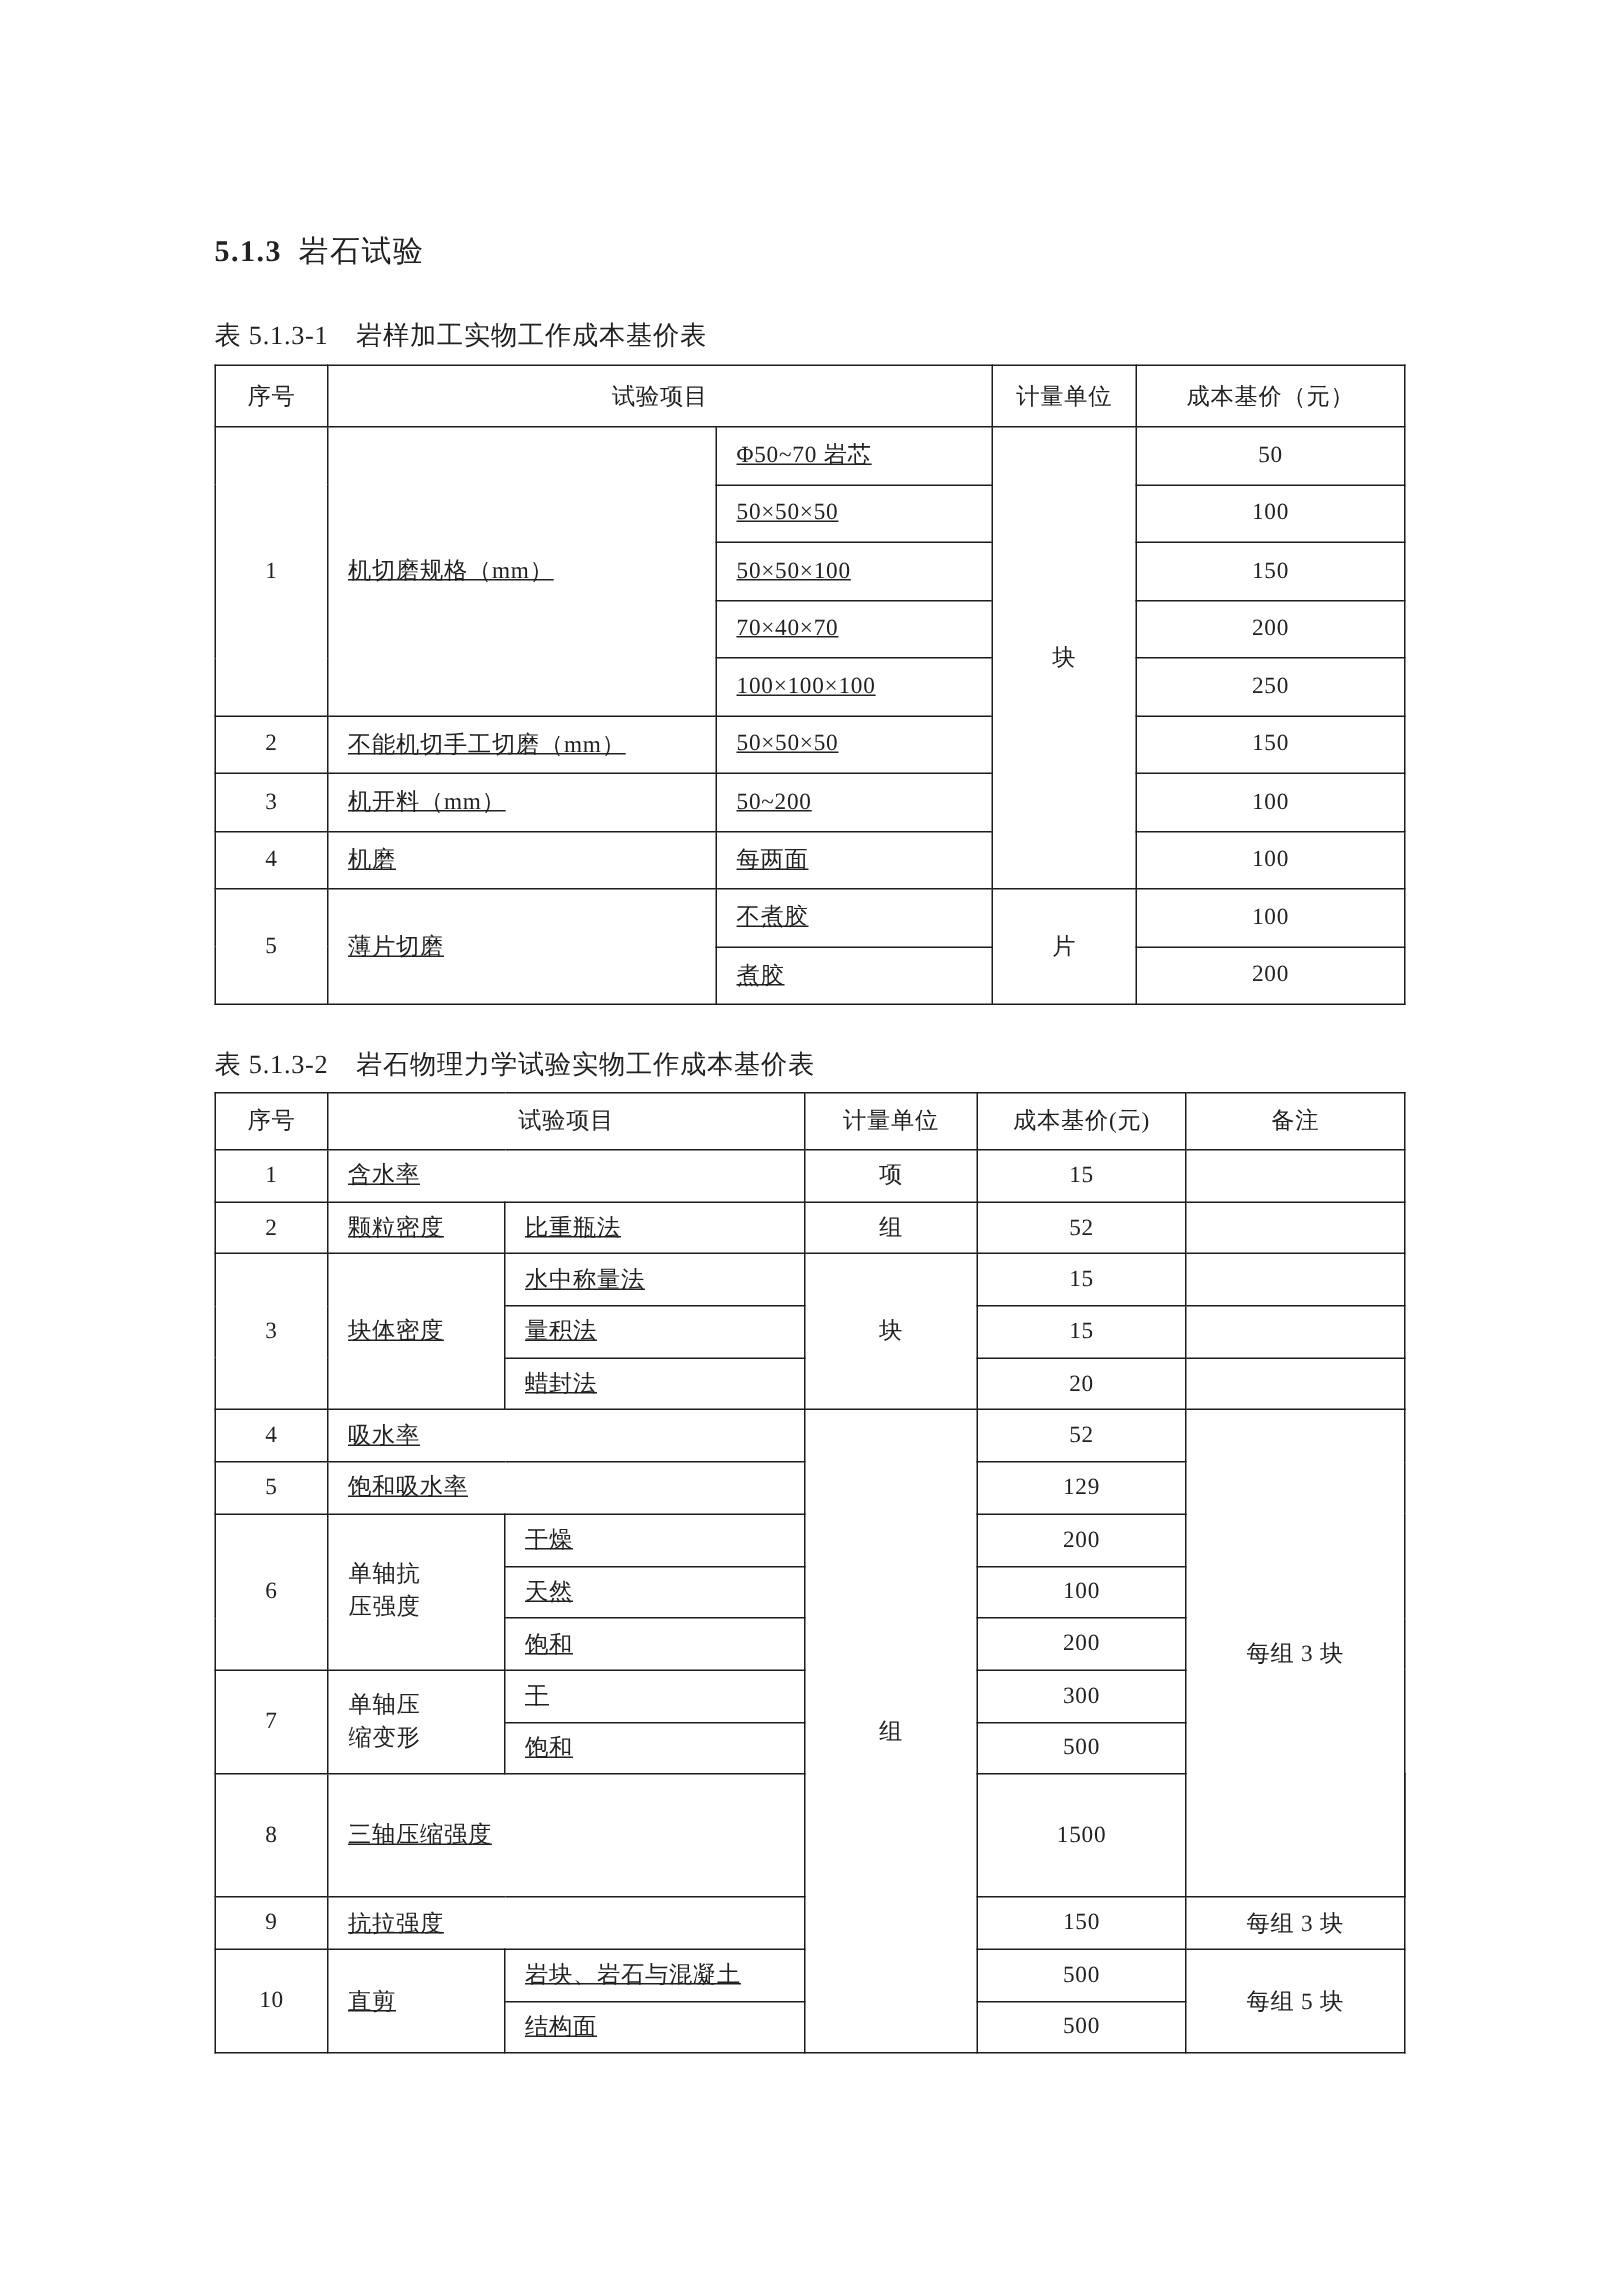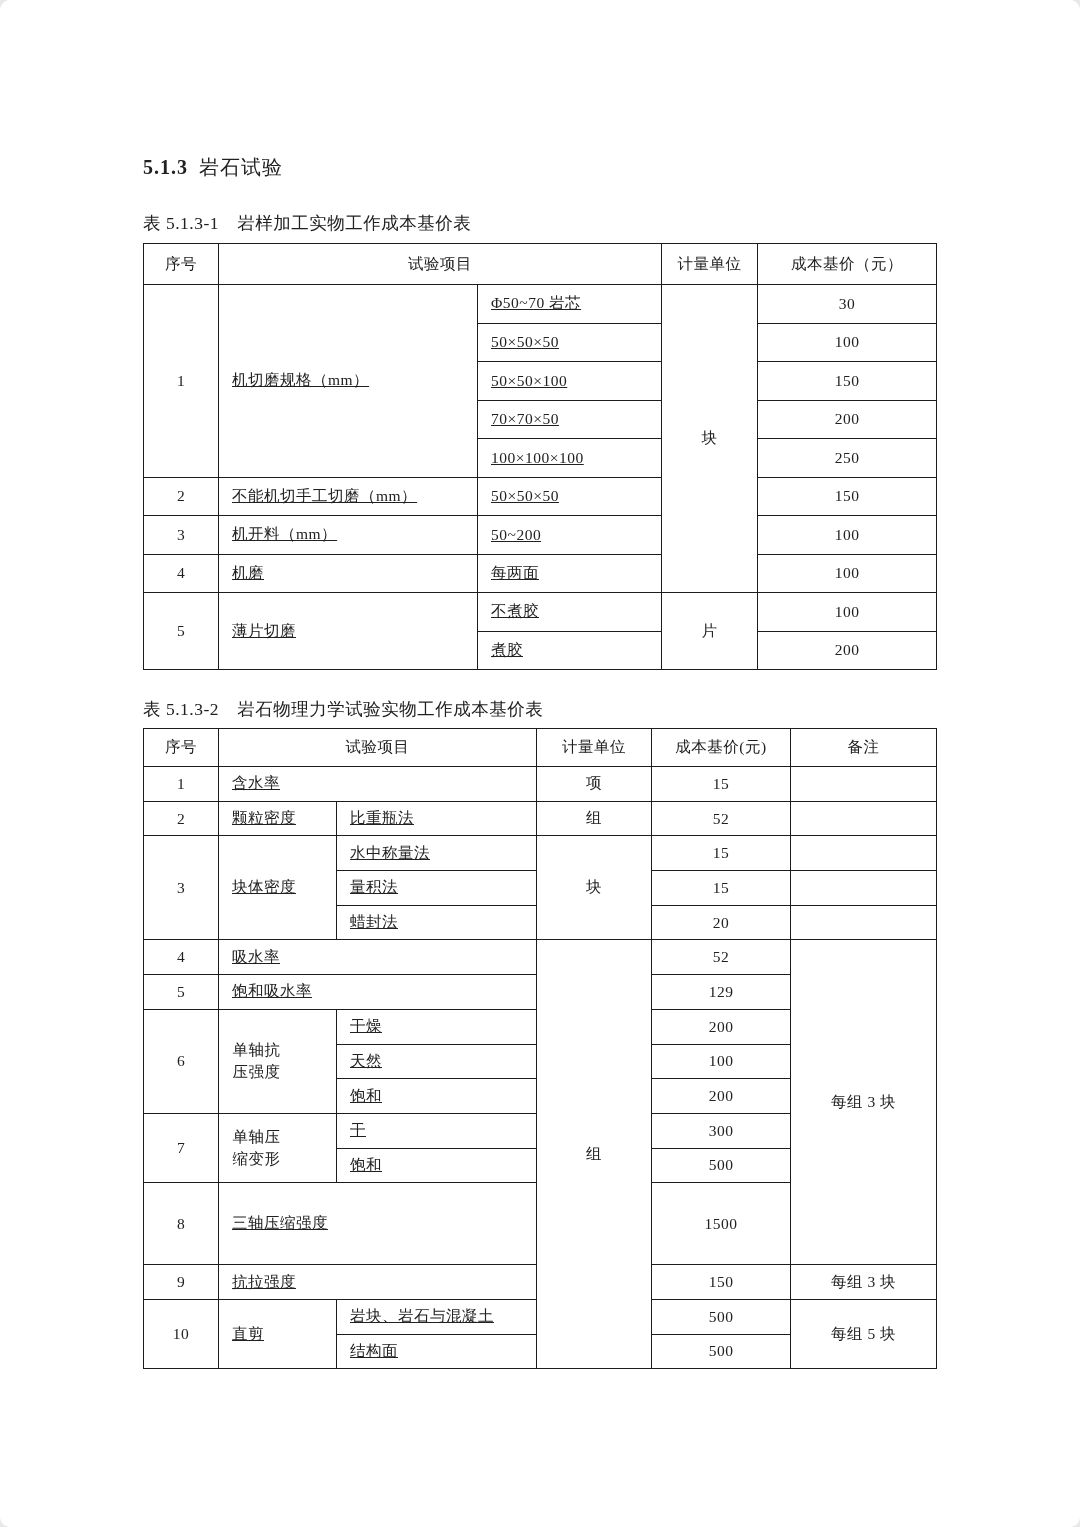--- a/index.html
+++ b/index.html
@@ -4,21 +4,20 @@
 <style>
   html,body{margin:0;padding:0;background:#e8e8e8;}
   .page{
     position:relative;
     width:1080px;height:1527px;
     background:#ffffff;
     font-family:"Liberation Serif","DejaVu Serif",serif;
     color:#212121;
     margin:0 auto;
     overflow:hidden;
-    border-radius:10px;
   }
   .heading{
     position:absolute;left:143px;top:154px;
     font-size:20px;letter-spacing:1px;
   }
   .heading .num{font-weight:bold;}
   .heading .txt{margin-left:0.55em;font-weight:normal;}
   .caption{
     position:absolute;left:143px;
     font-size:17.5px;font-weight:normal;letter-spacing:0.5px;
@@ -84,32 +83,32 @@
         <td>序号</td>
         <td colspan="2">试验项目</td>
         <td>计量单位</td>
         <td>成本基价（元）</td>
       </tr>
       <tr>
         <td rowspan="5">1</td>
         <td rowspan="5" class="left">机切磨规格（mm）</td>
         <td class="left">Φ50~70 岩芯</td>
         <td rowspan="8">块</td>
-        <td>30</td>
+        <td>50</td>
       </tr>
       <tr>
         <td class="left">50×50×50</td>
         <td>100</td>
       </tr>
       <tr>
         <td class="left">50×50×100</td>
         <td>150</td>
       </tr>
       <tr>
-        <td class="left">70×70×50</td>
+        <td class="left">70×40×70</td>
         <td>200</td>
       </tr>
       <tr>
         <td class="left">100×100×100</td>
         <td>250</td>
       </tr>
       <tr>
         <td>2</td>
         <td class="left">不能机切手工切磨（mm）</td>
         <td class="left">50×50×50</td>

